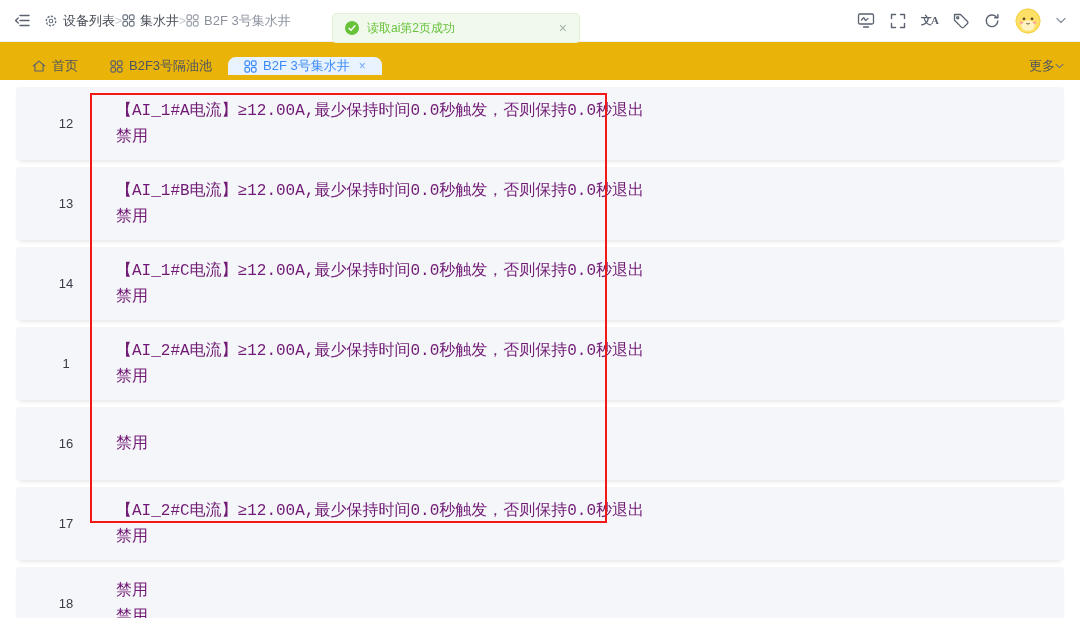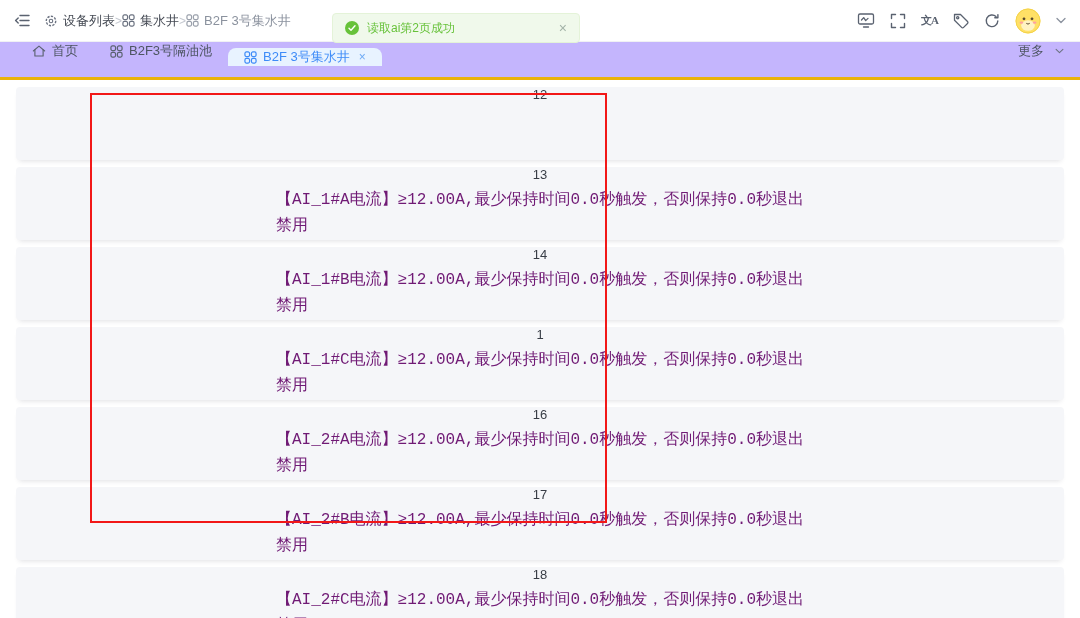--- a/index.html
+++ b/index.html
@@ -33,38 +33,37 @@
   .toast {
     position:absolute; left:332px; top:13px; width:248px; height:30px; z-index:60;
     background:#f0f9eb; border:1px solid #e4f3d8; border-radius:4px;
     display:flex; align-items:center; gap:8px; padding:0 12px;
   }
   .toast-msg { color:#67c23a; font-size:12px; white-space:nowrap; }
   .toast-close { margin-left:auto; color:#a3b3a8; font-size:14px; line-height:1; cursor:pointer; }
 
   
   .tabbar {
-    height:38px; display:flex; align-items:flex-start; padding:0 16px;
-    border-bottom:3px solid #eab308; background:#c4b5fd;
+    height:38px; display:flex; align-items:flex-end; padding:0 16px;
+    border-bottom:5px solid #eab308; background:#eab308;
   }
   .tab { display:flex; align-items:center; gap:6px; padding:0 16px; font-size:13px; color:#4d5562; cursor:pointer; white-space:nowrap; }
   .tab svg { color:#5a6270; }
   .tab.active { background:#e8f3ff; color:#3d8bf8; border-radius:8px 8px 0 0; margin-top:6px; }
   .tab.active svg { color:#3d8bf8; }
   .tab-close { font-size:12px; color:#6ca9f5; margin-left:3px; cursor:pointer; }
-  .more { margin-left:auto; display:flex; align-items:center; gap:11px; font-size:13px; color:#4d5562; cursor:pointer; }
+  .more { margin-left:auto; display:flex; align-items:center; gap:0; font-size:13px; color:#4d5562; cursor:pointer; }
   .more svg { color:#6b7280; }
 
   
   .content { padding:7px 16px 0; }
   .row {
     height:73px; background:#f5f6f9; border-radius:4px; margin-bottom:7px;
     display:flex; align-items:center;
     box-shadow:0 4px 5px -3px rgba(60,64,80,.16);
-    flex-direction:column;
   }
   .row-num { flex:0 0 100px; width:100px; text-align:center; font-size:13px; color:#383d46; }
   .row-lines { font-size:16px; color:#701a75; line-height:26px;font-family:Liberation Mono, monospace; }
 
   
   .annotation-box {
     position:absolute; left:90px; top:93px; width:517px; height:430px;
     border:2px solid #f21818; z-index:40; pointer-events:none;
   }
 </style>
@@ -229,21 +228,20 @@
       <div class="row-num">1</div>
       <div class="row-lines">
         <div>【AI_2#A电流】≥12.00A,最少保持时间0.0秒触发，否则保持0.0秒退出</div>
         <div>禁用</div>
       </div>
     </div>
 
     <div class="row">
       <div class="row-num">16</div>
       <div class="row-lines">
-        <div>【AI_2#B电流】≥12.00A,最少保持时间0.0秒触发，否则保持0.0秒退出</div>
         <div>禁用</div>
       </div>
     </div>
 
     <div class="row">
       <div class="row-num">17</div>
       <div class="row-lines">
         <div>【AI_2#C电流】≥12.00A,最少保持时间0.0秒触发，否则保持0.0秒退出</div>
         <div>禁用</div>
       </div>

